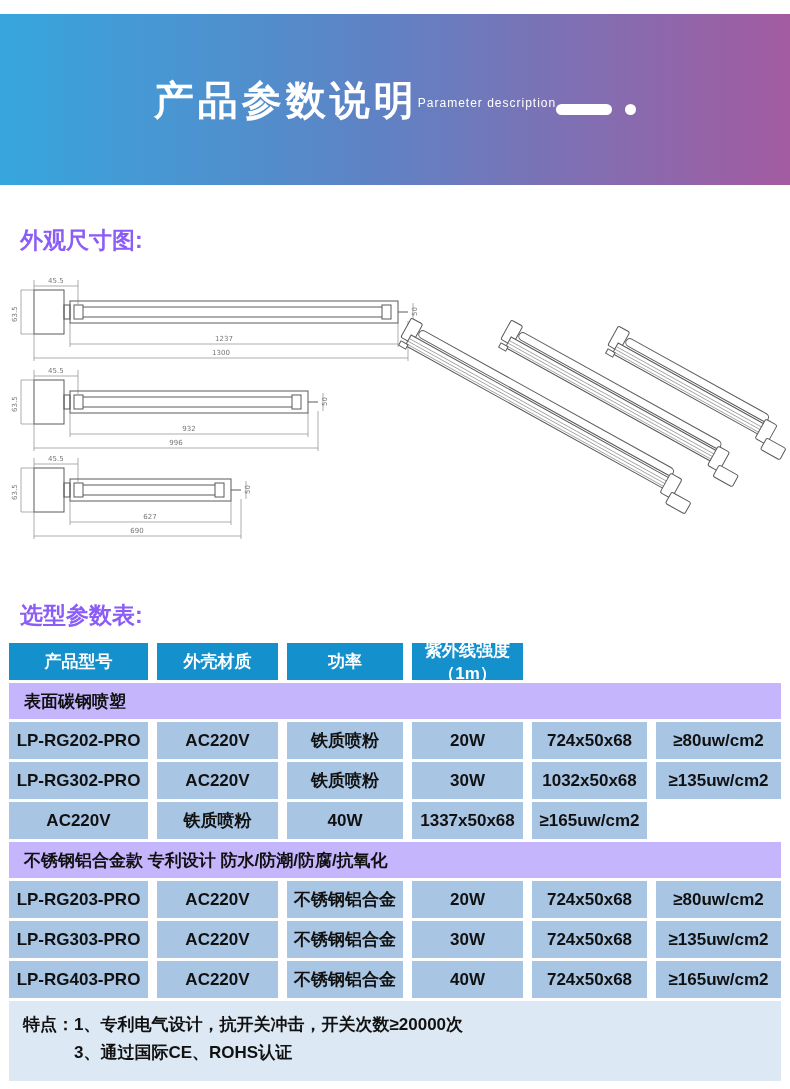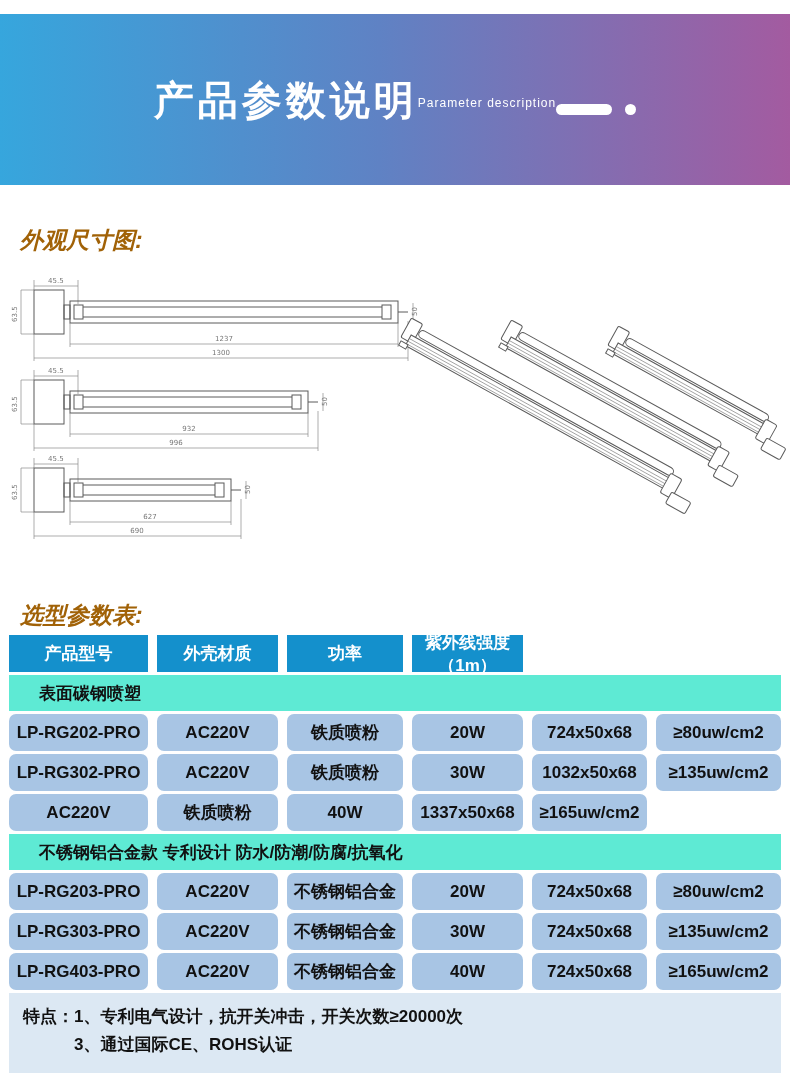--- a/index.html
+++ b/index.html
@@ -16,23 +16,23 @@
     display:flex; flex-direction:row; align-items:center; justify-content:center;
     color:#ffffff;
   }
   .banner-title { font-size:40px; font-weight:bold; letter-spacing:4px; line-height:1.1; }
   .banner-sub   { font-size:12px; margin-top:6px; letter-spacing:1px; }
   .banner-deco  { margin-top:20px; display:flex; align-items:center; gap:13px; }
   .deco-dash { width:56px; height:11px; border-radius:6px; background:#ffffff; }
   .deco-dot  { width:11px; height:11px; border-radius:50%; background:#ffffff; }
 
   
-  .sec-heading { font-size:23px; font-weight:bold; color:#a16207; margin-left:20px;font-style:italic; }
+  .sec-heading { font-size:23px; font-weight:bold; color:#8b5cf6; margin-left:20px; }
   .h-dim   { margin-top:40px; }
-  .h-table { margin-top:14px; margin-bottom:4px; }
+  .h-table { margin-top:14px; margin-bottom:12px; }
 
   
   .drawings { position:relative; height:318px; margin-top:12px; }
   .tech-svg { position:absolute; left:8px; top:0; }
   .iso-svg  { position:absolute; left:393px; top:46px; }
   .tech-svg text { font-size:7px; fill:#777; font-family:"DejaVu Sans",sans-serif; }
   .tech-svg .dim-line { stroke:#8a8a8a; stroke-width:0.7; }
   .tech-svg .body-line { stroke:#5a5a5a; stroke-width:1; fill:none; }
   .iso-svg .iso { stroke:#5a5a5a; stroke-width:1; fill:#ffffff; }
   .iso-svg .iso-thin { stroke:#777; stroke-width:0.6; fill:none; }
@@ -41,27 +41,27 @@
   .param-table { width:772px; margin:0 9px; font-size:17px; font-weight:bold; }
   .t-head, .data-row {
     display:grid; grid-template-columns:139px 121px 116px 111px 115px 1fr;
     column-gap:9px;
   }
   .t-head .cell {
     background:#1490cc; color:#ffffff; height:37px;
     display:flex; align-items:center; justify-content:center; text-align:center;
   }
   .section-row {
-    background:#5eead4; height:36px; margin-top:3px;
-    display:flex; align-items:center; padding-left:30px;
+    background:#c4b5fd; height:36px; margin-top:3px;
+    display:flex; align-items:center; padding-left:15px;
   }
   .data-row { margin-top:3px; }
   .data-row .cell {
     background:#a8c5e4; height:37px;
-    display:flex; align-items:center; justify-content:center; text-align:center;border-radius:7px;
+    display:flex; align-items:center; justify-content:center; text-align:center;
   }
 
   
   .features {
     margin:3px 9px 0; background:#dce8f3; padding:10px 4px 14px 14px;
     font-size:17px; font-weight:bold; display:flex; line-height:1.65;
   }
   .features-label { white-space:nowrap; }
   .features-items { display:flex; flex-direction:column; }
 </style>

